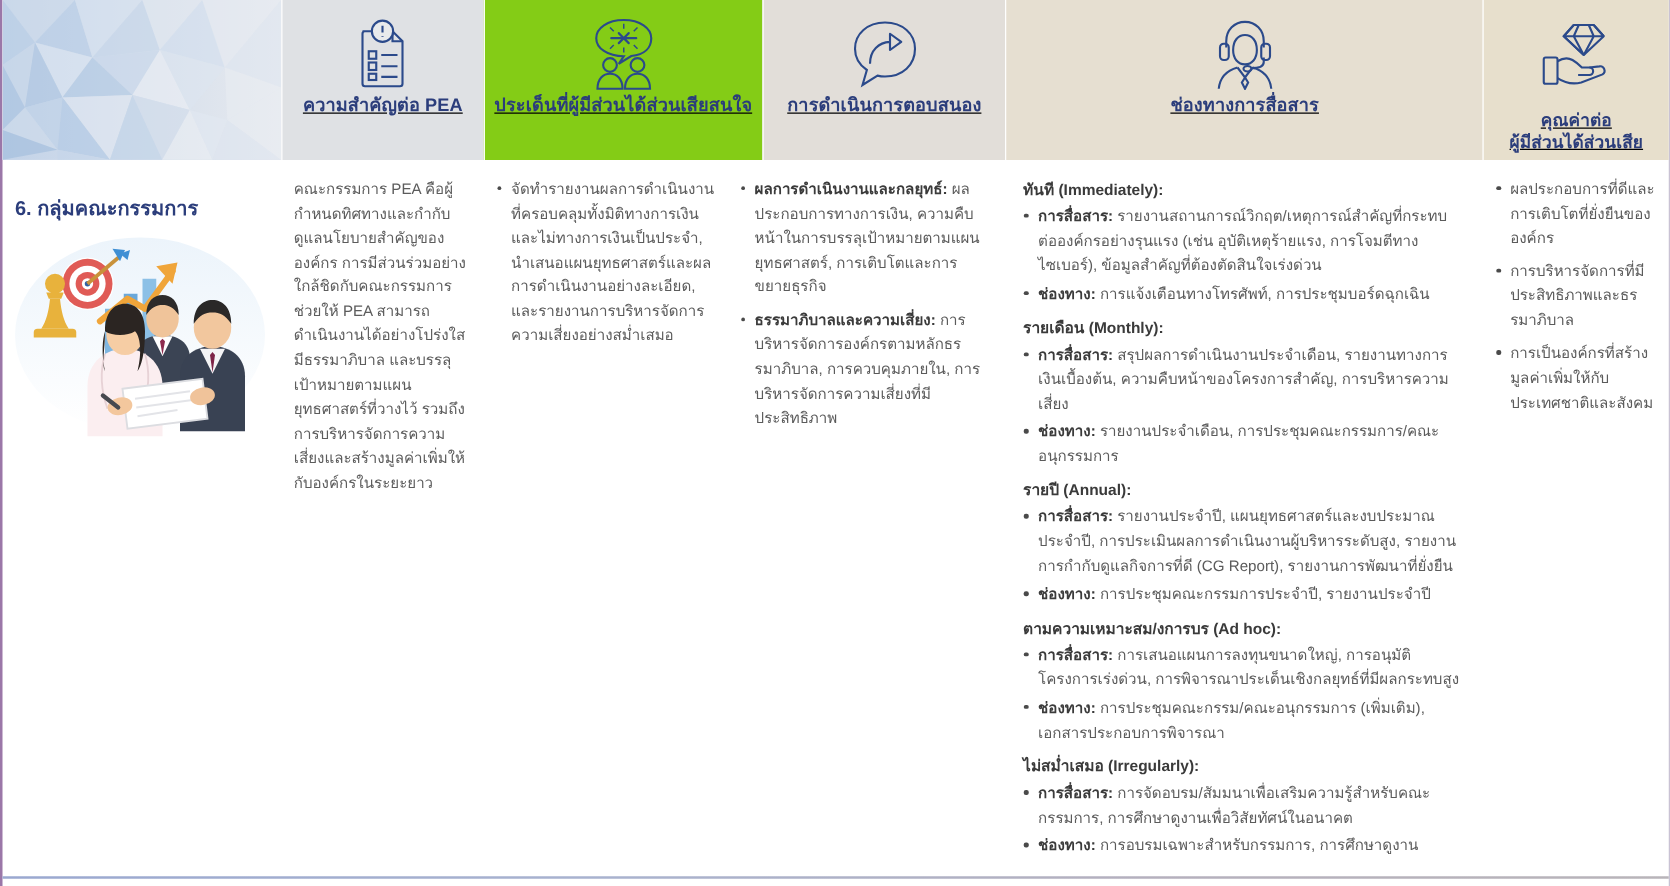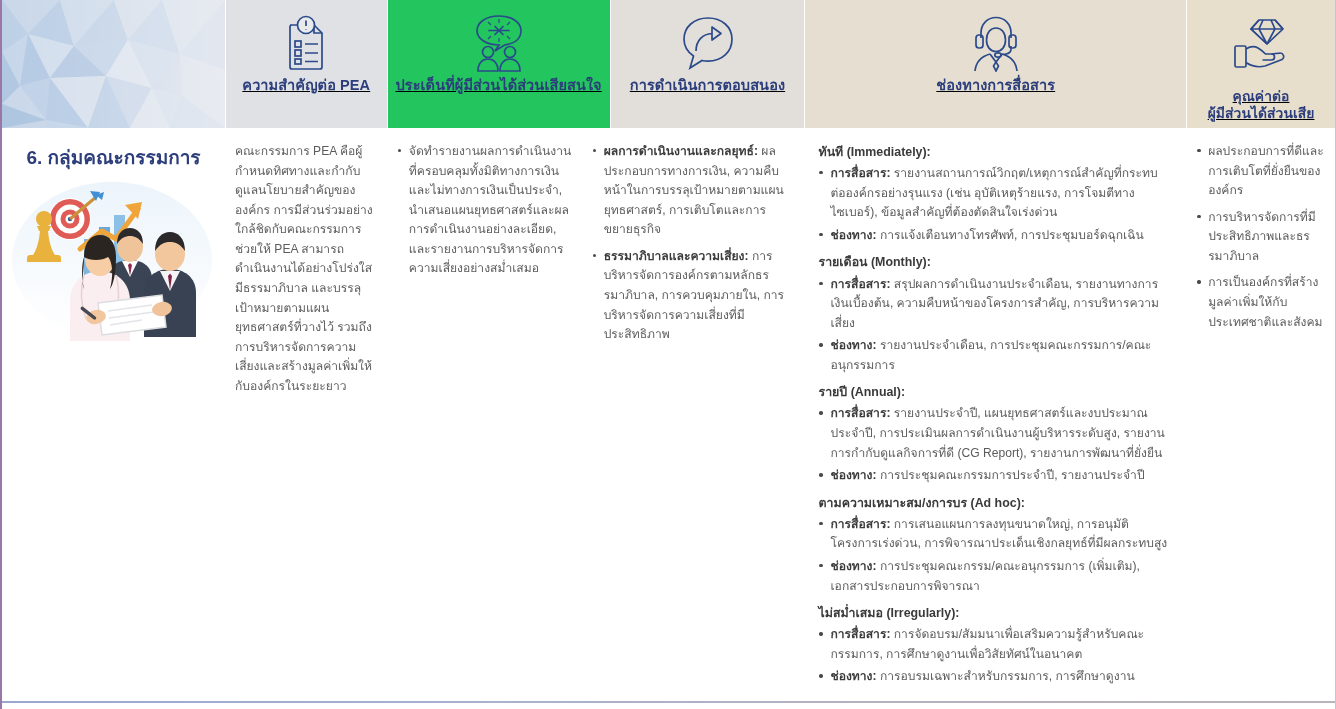--- a/index.html
+++ b/index.html
@@ -54,21 +54,21 @@
   .hcol + .hcol { border-left: 1px solid rgba(255,255,255,0.95); }
 
   .hcol-poly {
     width: 223px;
     background: #dfe4ee;
     padding-top: 0;
   }
   .poly-art { position: absolute; inset: 0; }
 
   .hcol-2 { width: 162px; background: #dfe1e4; }
-  .hcol-3 { width: 223px; background: #22c55e; }
+  .hcol-3 { width: 223px; background: #84cc16; }
   .hcol-4 { width: 195px; background: #e2ded9; }
   .hcol-5 { width: 382px; background: #e6dfd1; }
   .hcol-6 { width: 149px; background: #e7dfcc; gap: 12px; }
 
   .hicon {
     height: 66px;
     display: flex;
     align-items: center;
     justify-content: center;
   }
@@ -100,24 +100,24 @@
   }
   .bcol-1 { width: 223px; padding-top: 10px; }
   .bcol-2 { width: 162px; }
   .bcol-3 { width: 223px; }
   .bcol-4 { width: 195px; }
   .bcol-5 { width: 382px; padding-left: 14px; padding-right: 14px; }
   .bcol-6 { width: 149px; }
 
   .section-title {
     color: #2b3d7b;
-    font-size: 19px;
+    font-size: 16px;
     font-weight: bold;
-    text-align: center;
-    margin: 8px 0 2px 0;
+    text-align: left;
+    margin: 20px 0 2px 0;
     line-height: 1.3;
   }
   .hero-art {
     width: 205px;
     height: 168px;
     margin: 4px auto 0 auto;
     position: relative;
   }
 
   .para { margin: 0; color: #5c5c5c; }

